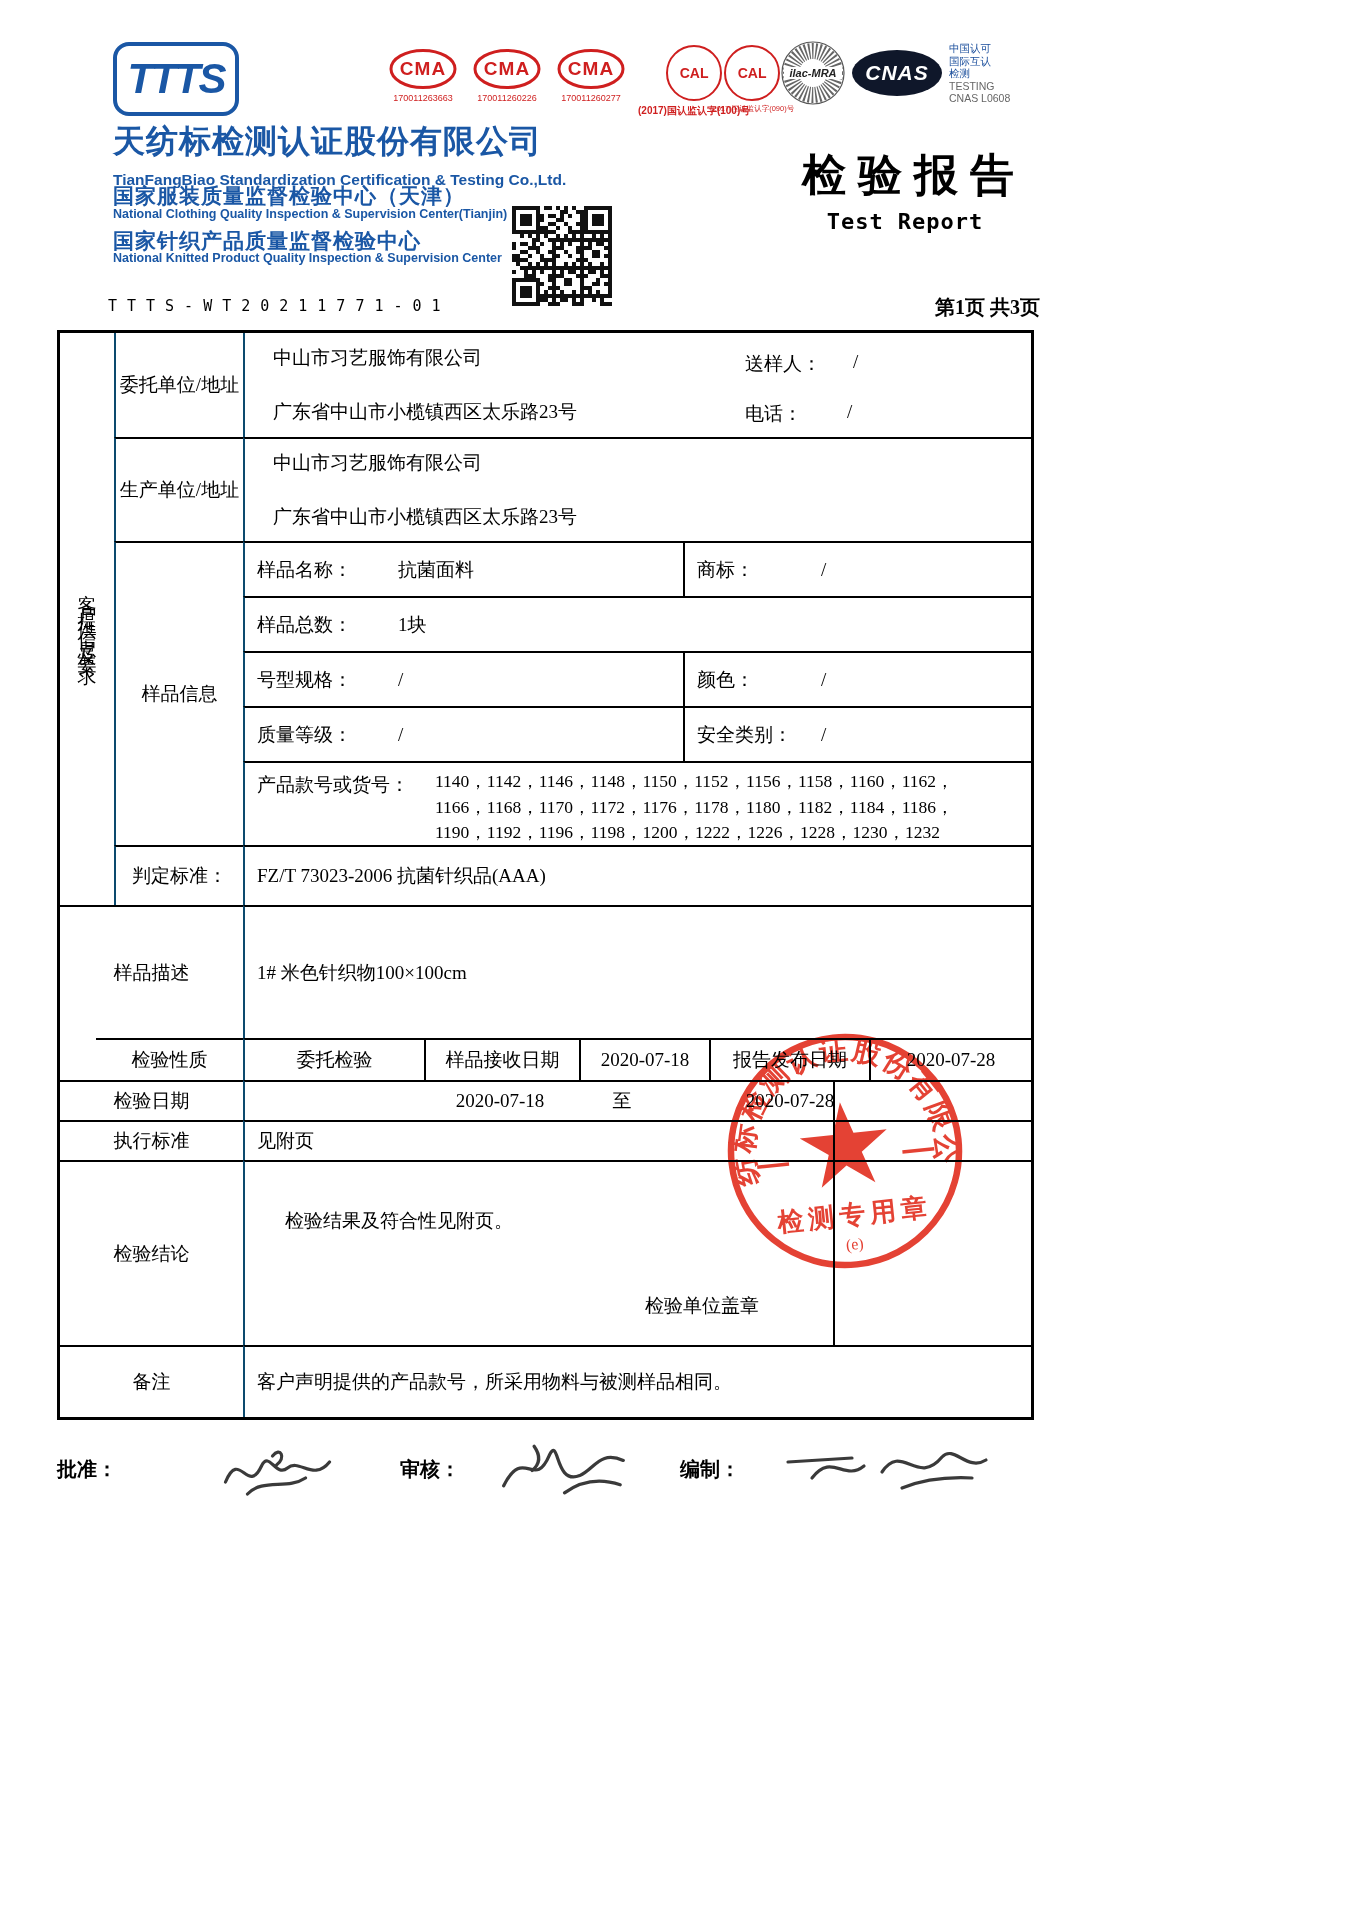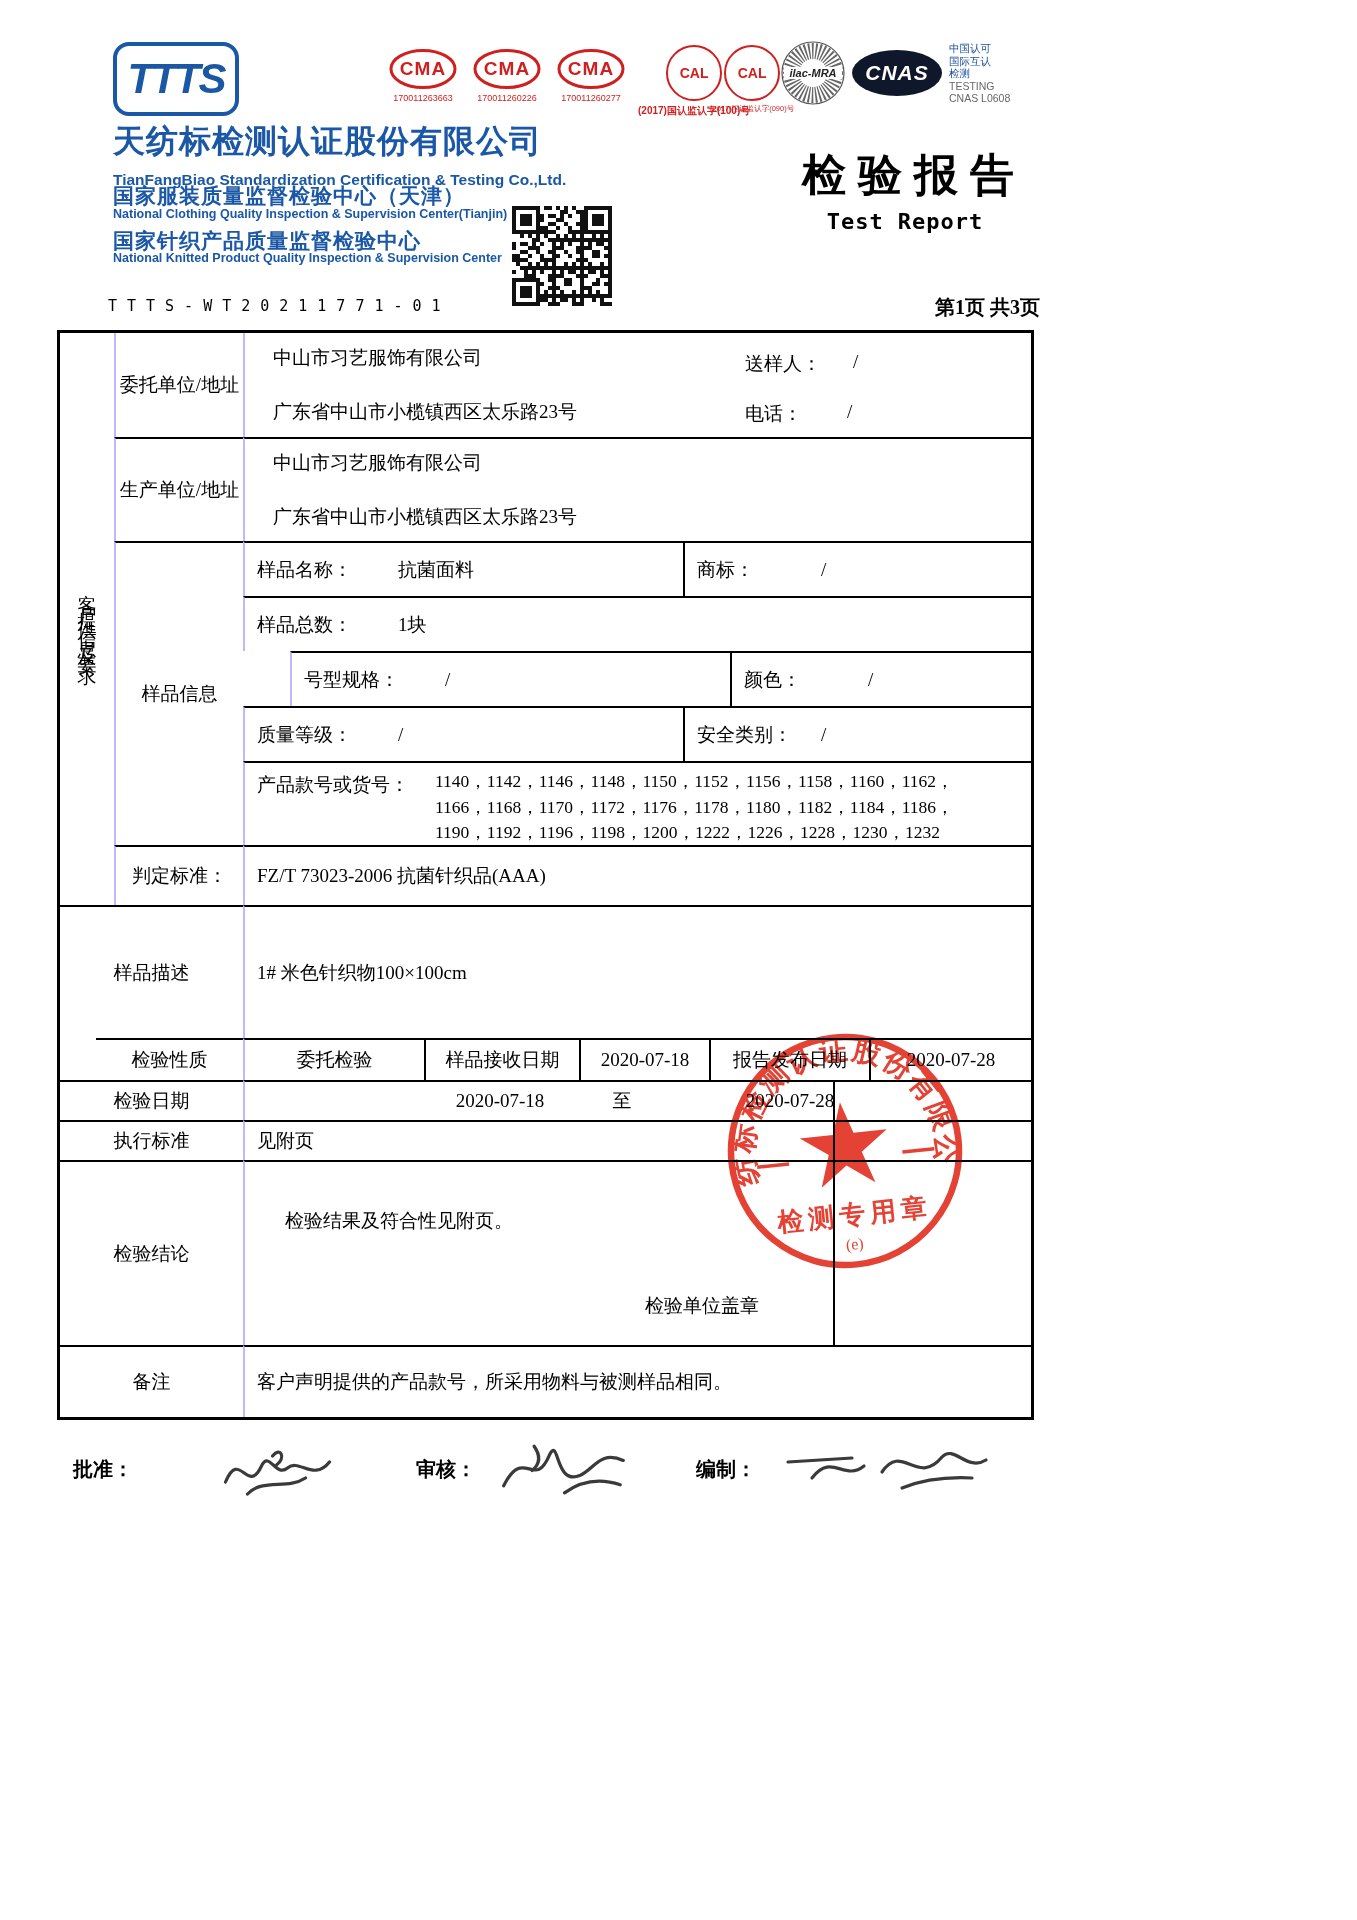--- a/index.html
+++ b/index.html
@@ -47,21 +47,21 @@
   .page-label{position:absolute;left:890px;top:294px;width:150px;text-align:right;font-size:20px;font-weight:bold;}
   
   .report-table{
     position:absolute;left:57px;top:330px;width:977px;
     display:grid;
     grid-template-columns:54px 129px 1fr;
     grid-template-rows:104px 104px 55px 55px 55px 55px 84px 60px 133px 42px 40px 40px 185px 72px;
     border:3px solid #000;font-size:19px;box-sizing:border-box;
   }
   .cell{box-sizing:border-box;position:relative;}
-  .bl{border-left:2px solid #c4b5fd;}
+  .bl{border-left:2px solid #0c4a6e;}
   .bt{border-top:2px solid #000;}
   .lbl{display:flex;align-items:center;justify-content:center;text-align:center;}
   .vlab{display:flex;align-items:center;justify-content:center;}
   .vlab span{writing-mode:vertical-lr;text-orientation:upright;letter-spacing:9px;font-size:19px;}
   .two-line{display:flex;flex-direction:column;justify-content:center;gap:28px;padding-left:28px;}
   .fieldw{display:inline-block;width:141px;}
   .fieldw2{display:inline-block;width:124px;}
   .subrow{display:flex;align-items:stretch;}
   .subrow .half-l{flex:0 0 426px;display:flex;align-items:center;padding-left:12px;}
   .subrow .half-r{flex:1;border-left:2px solid #000;display:flex;align-items:center;padding-left:12px;}
@@ -75,21 +75,21 @@
   .right-empty{flex:0 0 196px;border-left:2px solid #000;}
   .date-main{flex:1;position:relative;}
   .date-main span{position:absolute;top:50%;transform:translateY(-50%);text-align:center;}
   .concl-main{flex:1;position:relative;}
   .concl-value{position:absolute;left:12px;top:46px;margin-left:28px;}
   .seal-hint{position:absolute;left:400px;bottom:26px;}
   
   .stamp{position:absolute;left:702px;top:1008px;width:286px;height:286px;transform:rotate(-6deg);
     opacity:.88;mix-blend-mode:multiply;pointer-events:none;}
   
-  .foot-label{position:absolute;top:1456px;font-size:20px;font-weight:bold;margin-left:16px;}
+  .foot-label{position:absolute;top:1456px;font-size:20px;font-weight:bold;}
   .sig{position:absolute;}
   .sig path{fill:none;stroke:#3a3a3a;stroke-width:3.2;stroke-linecap:round;stroke-linejoin:round;}
 </style>
 </head>
 <body>
 
 <div class="page">
 
   <div class="ttts-logo">
     <span>TTTS</span>
@@ -564,21 +564,21 @@
         <span class="fieldw2">商标：</span>
         <span>/</span>
       </div>
     </div>
 
     <div class="cell bl bt oneline" style="grid-area:4/3/5/4;">
       <span class="fieldw">样品总数：</span>
       <span>1块</span>
     </div>
 
-    <div class="cell bl bt subrow" style="grid-area:5/3/6/4;margin-left:47px;">
+    <div class="cell bl bt subrow" style="grid-area:5/3/6/4;">
       <div class="half-l">
         <span class="fieldw">号型规格：</span>
         <span>/</span>
       </div>
       <div class="half-r">
         <span class="fieldw2">颜色：</span>
         <span>/</span>
       </div>
     </div>
 

